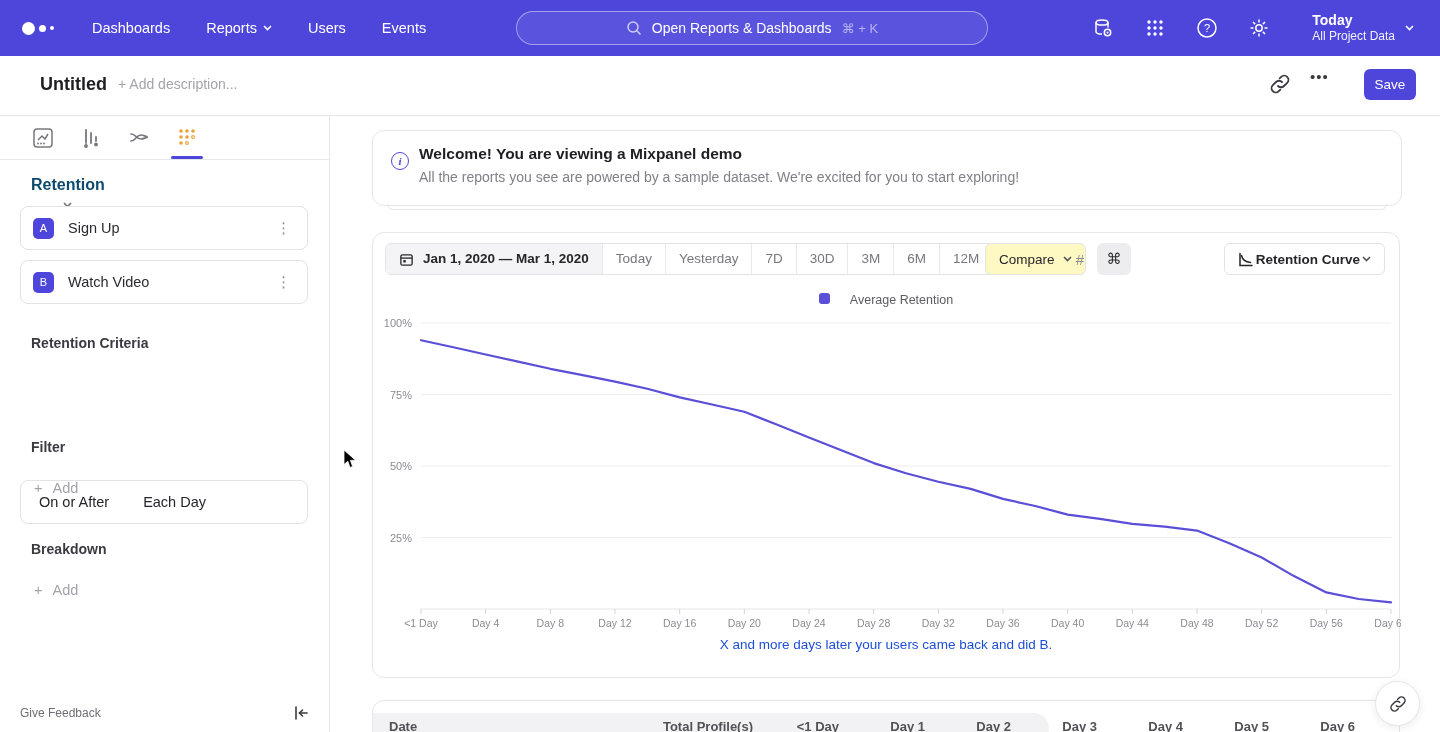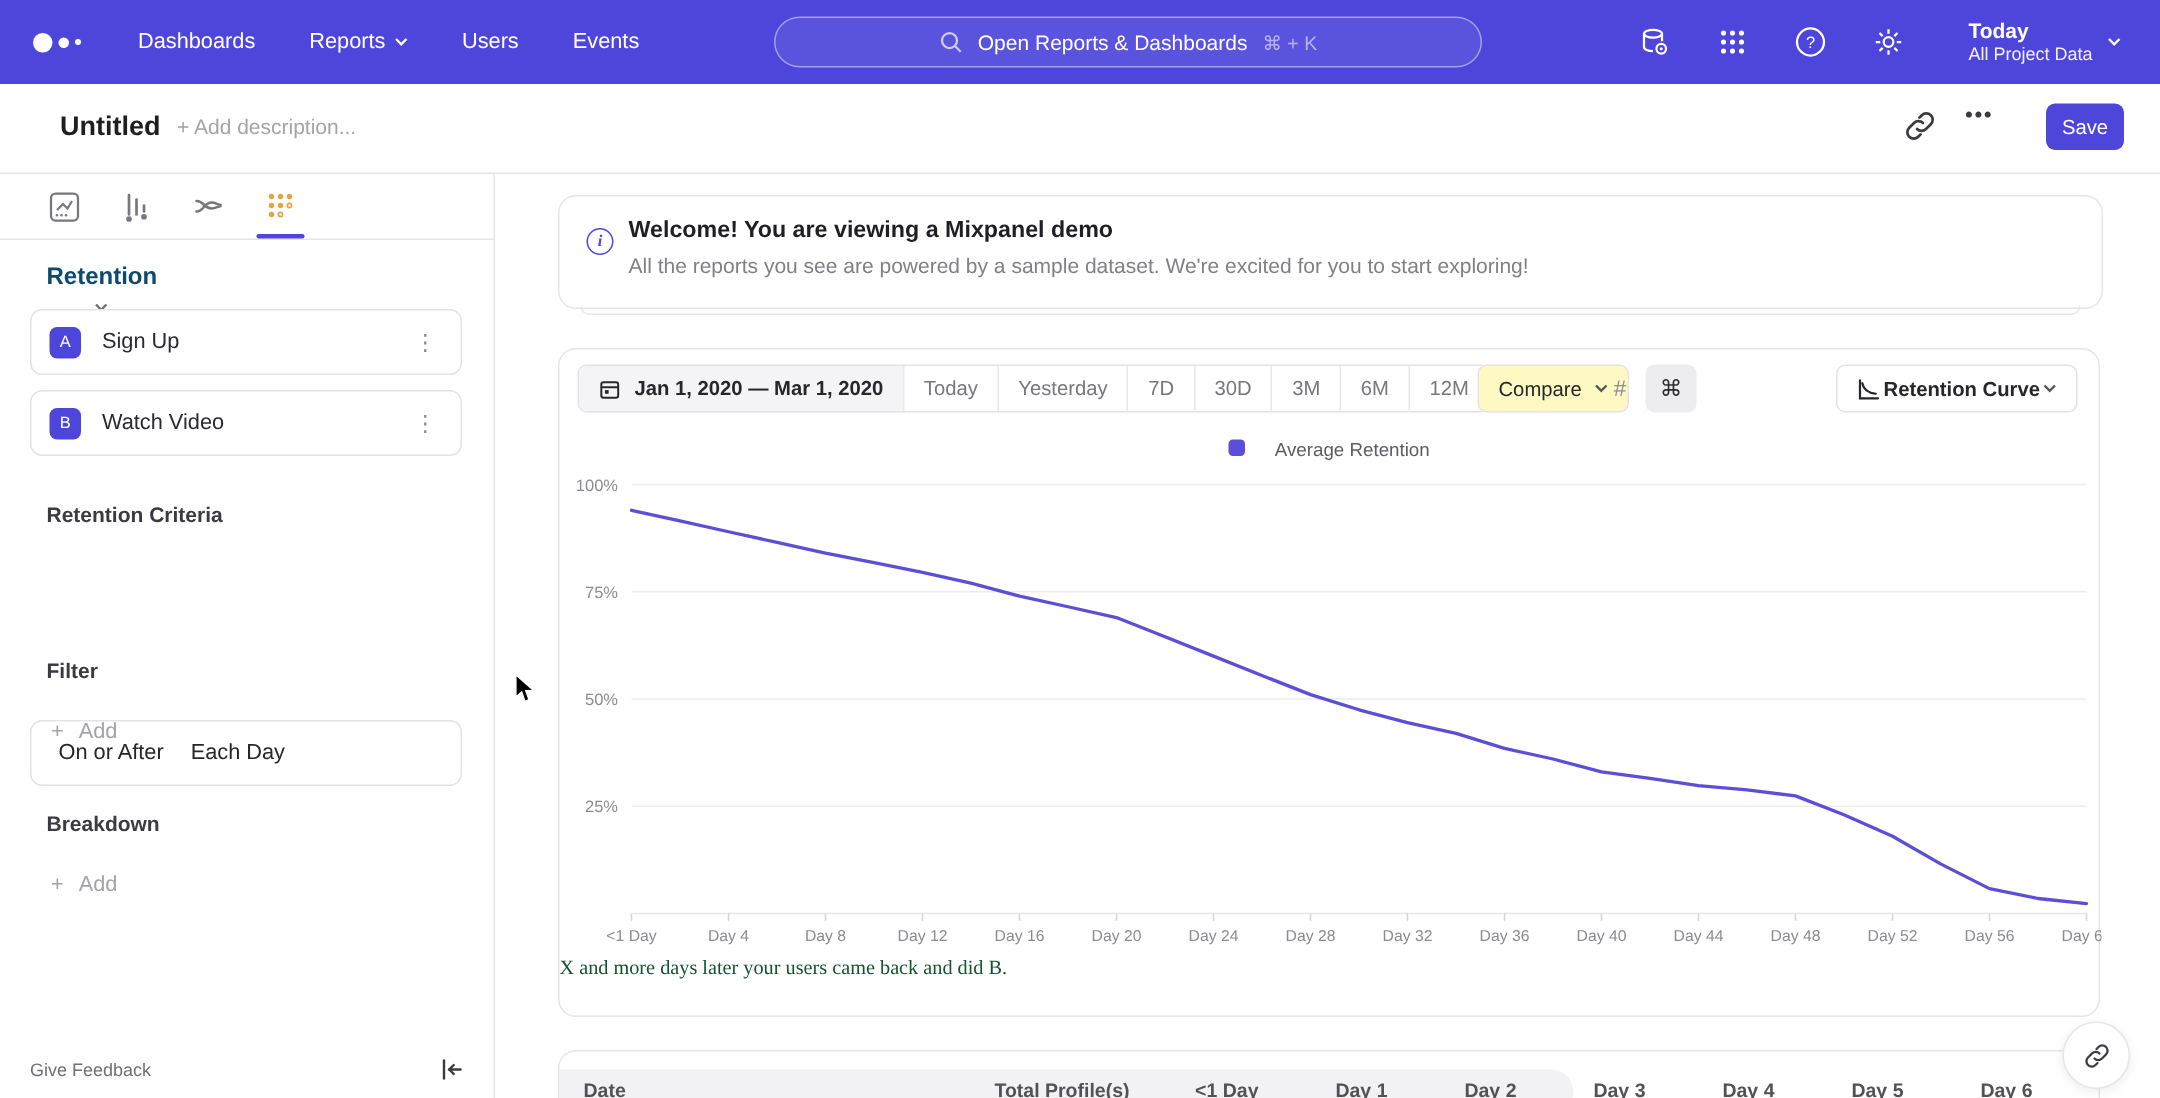--- a/index.html
+++ b/index.html
@@ -50,21 +50,21 @@
   #section-label { position:absolute; left:31px; top:60px; font-size:16px; font-weight:bold; color:#0c4a6e;
     display:flex; gap:8px; align-items:center; cursor:pointer;flex-direction:column; }
   .step-card { position:absolute; left:20px; width:288px; height:44px; border:1px solid #e3e3e6; border-radius:8px;
     display:flex; align-items:center; padding:0 12px; gap:14px; cursor:pointer; background:#fff; }
   .badge { width:21px; height:21px; border-radius:5px; background:#4E46DB; color:#fff; font-size:11px;
     display:flex; align-items:center; justify-content:center; }
   .step-label { font-size:14.5px; color:#2a2a30; flex:1; }
   .kebab { color:#8b8b92; font-size:15px; cursor:pointer; padding:2px 4px; }
   .side-h { position:absolute; left:31px; font-size:14px; font-weight:bold; color:#3a3a40; }
   #criteria-card { position:absolute; left:20px; top:364px; width:288px; height:44px; border:1px solid #e3e3e6;
-    border-radius:8px; display:flex; align-items:center; gap:18px; padding:0 18px; cursor:pointer; }
+    border-radius:8px; display:flex; align-items:center; gap:34px; padding:0 18px; cursor:pointer; }
   #criteria-card span { font-size:14.5px; color:#26262b; }
   .add-row { position:absolute; left:34px; display:flex; gap:10px; align-items:center; color:#a3a3aa;
     font-size:14.5px; cursor:pointer; }
   #side-footer { position:absolute; left:20px; bottom:6px; width:290px; height:26px; display:flex;
     align-items:center; justify-content:space-between; }
   #feedback { font-size:12px; color:#6f6f76; cursor:pointer; }
   #collapse { width:18px; height:18px; color:#3a3a40; cursor:pointer; }
 
   
   #main { position:absolute; left:330px; top:116px; width:1110px; height:616px; background:#fff; }
@@ -100,21 +100,21 @@
   #charttype-btn { position:absolute; right:2px; top:0; height:32px; border:1px solid #e3e3e6; border-radius:6px;
     background:#fff; display:flex; align-items:center; gap:2px; padding:0 13px; font-size:13.5px; color:#26262b;
     font-weight:bold; font-family:inherit; cursor:pointer; }
   #legend { position:absolute; left:0; top:60px; width:100%; display:flex; justify-content:center; gap:20px;
     align-items:flex-start; }
   #legend .sw { width:11px; height:11px; border-radius:3px; }
   #legend .lt { font-size:12.5px; color:#5c5c63; }
   #chart-svg { position:absolute; left:0; top:80px; }
   #chart-svg text.ax { font-size:11px; fill:#8b8b92; font-family:"Liberation Sans",sans-serif; }
   #chart-svg text.axx { font-size:10.5px; fill:#8b8b92; font-family:"Liberation Sans",sans-serif; }
-  #chart-caption { position:absolute; left:0; top:404px; width:100%; text-align:left; font-size:13.5px; color:#14532d;font-family:Liberation Serif, serif; }
+  #chart-caption { position:absolute; left:0; top:404px; width:100%; text-align:center; font-size:13.5px; color:#1d4ed8; }
 
   #table-card { left:42px; top:584px; width:1028px; height:160px; overflow:hidden; }
   #thead-strip { position:absolute; left:0; top:12px; width:676px; height:30px; background:#f2f2f4;
     border-radius:0 15px 15px 0; }
   #thead-row { position:absolute; left:0; top:18px; width:1080px; display:flex; align-items:flex-start; }
   .th { font-size:13px; color:#515157; font-weight:bold; white-space:nowrap; }
   .th.c-date { width:230px; padding-left:16px; text-align:left; }
   .th.c-num { width:150px; text-align:right; }
   .th.c-day { width:86px; text-align:right; }
 

